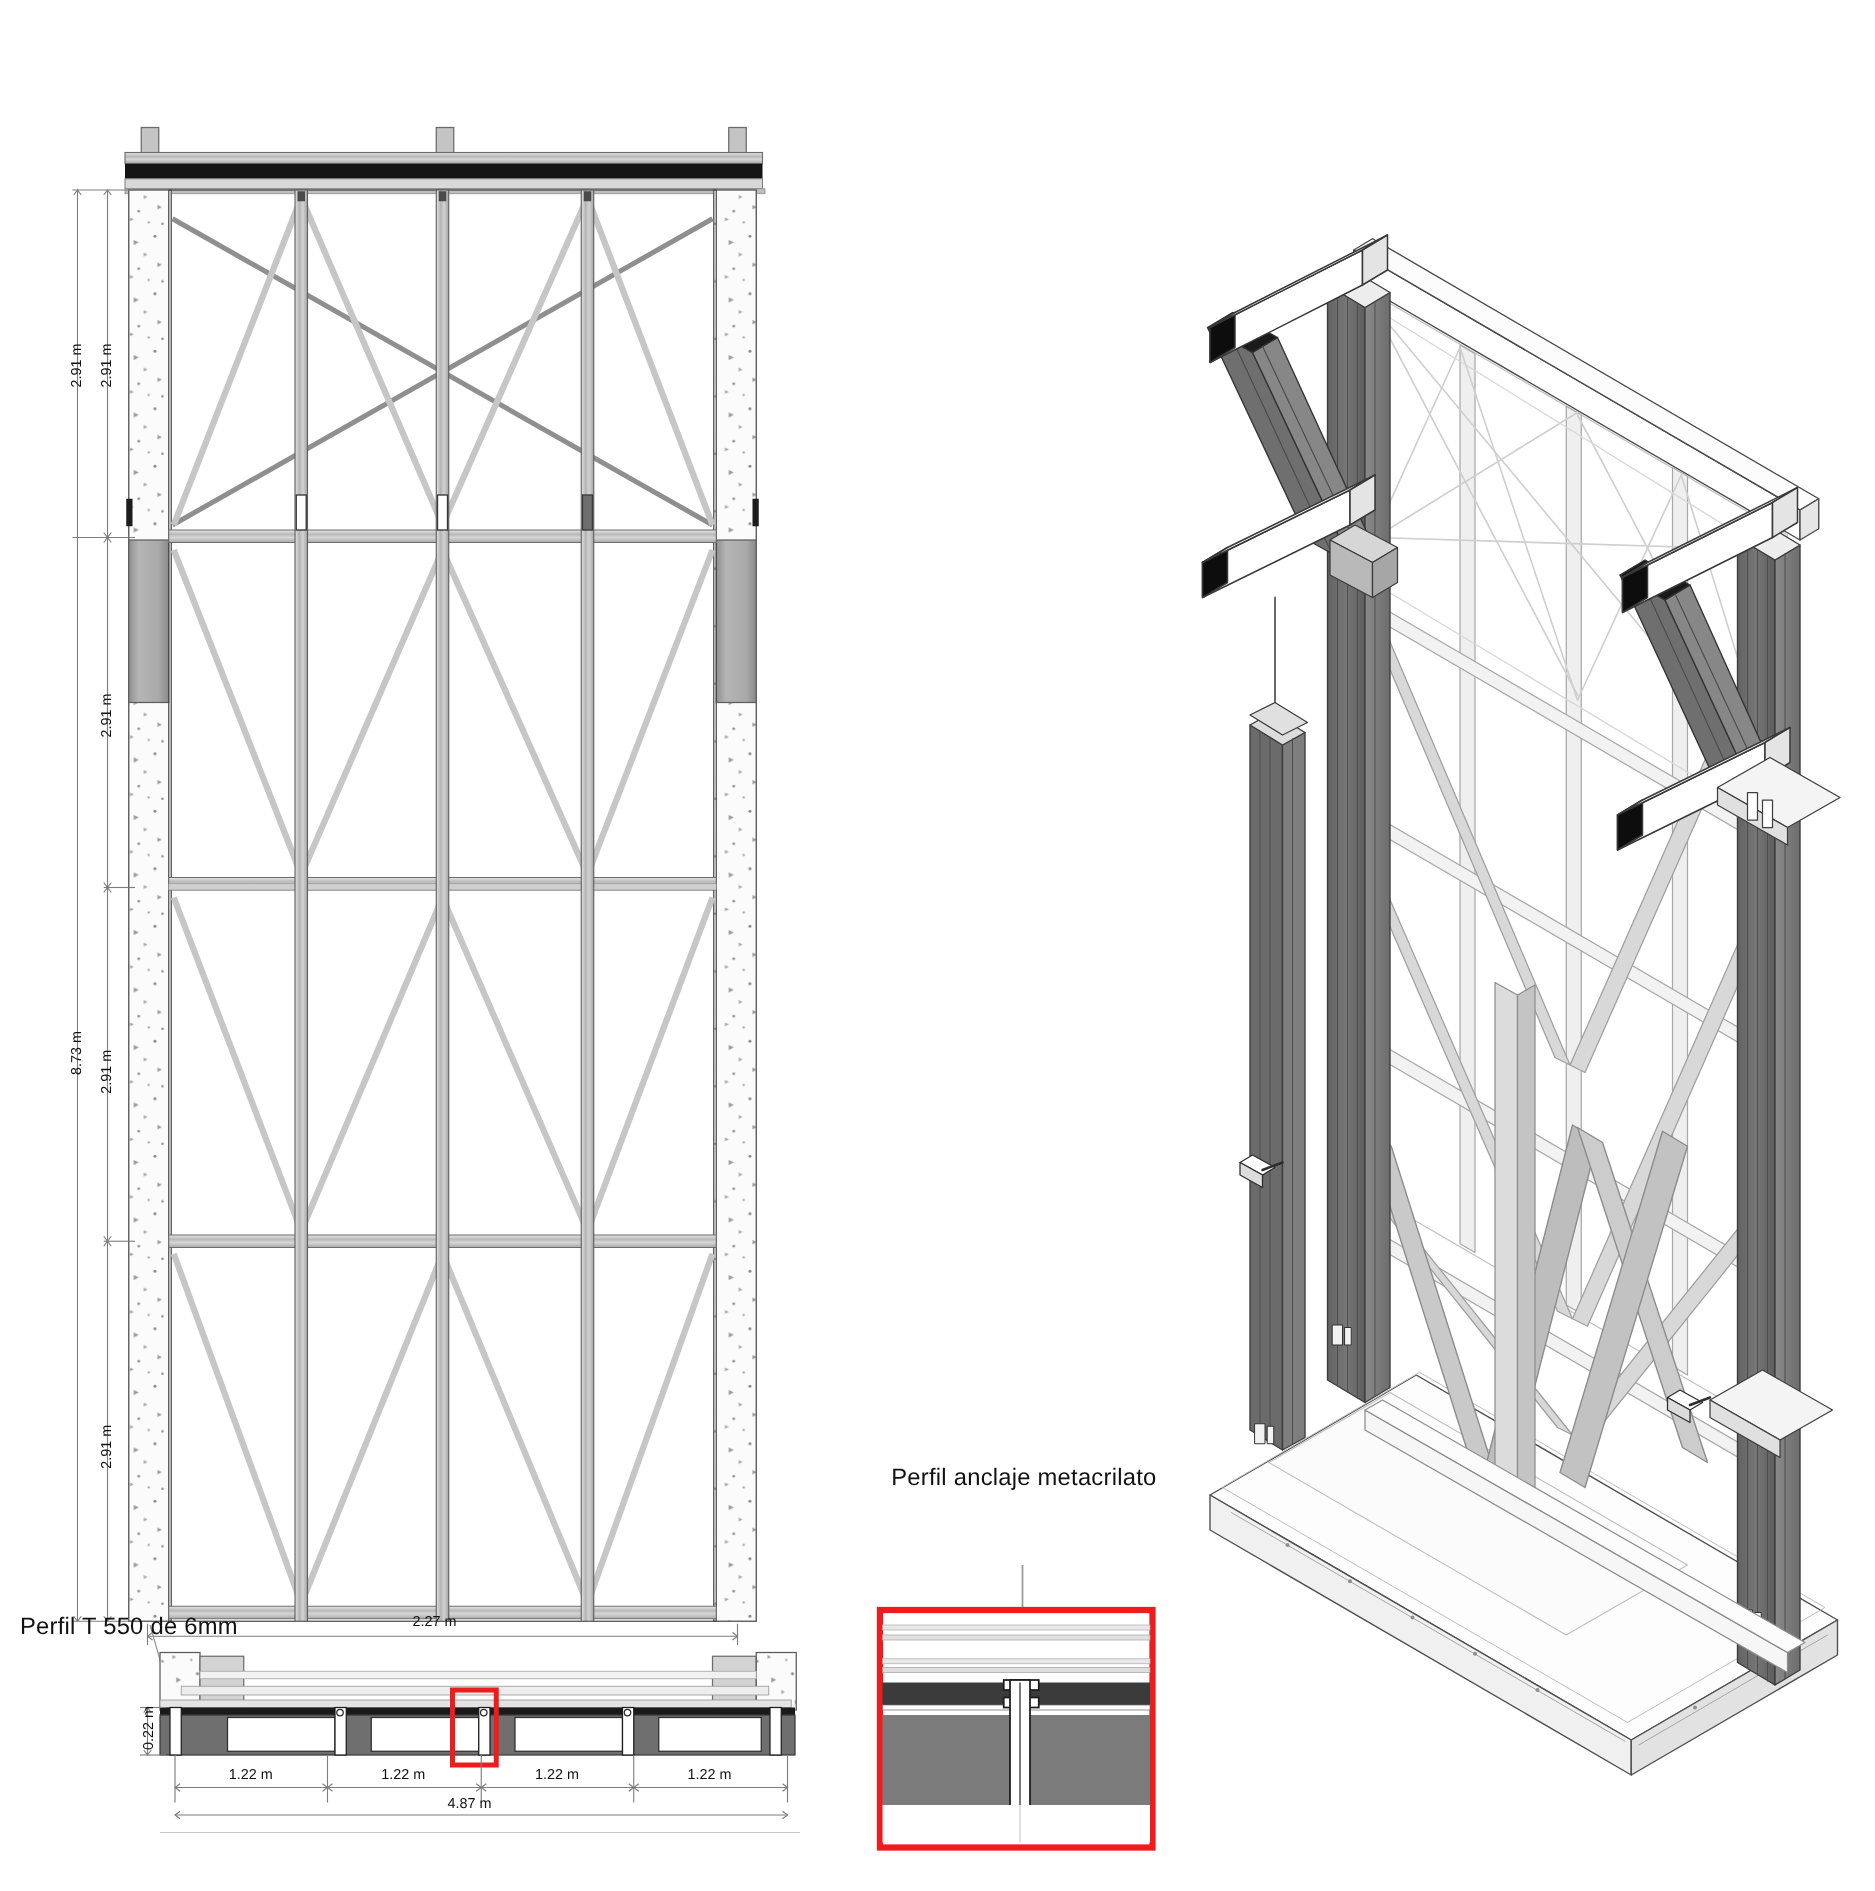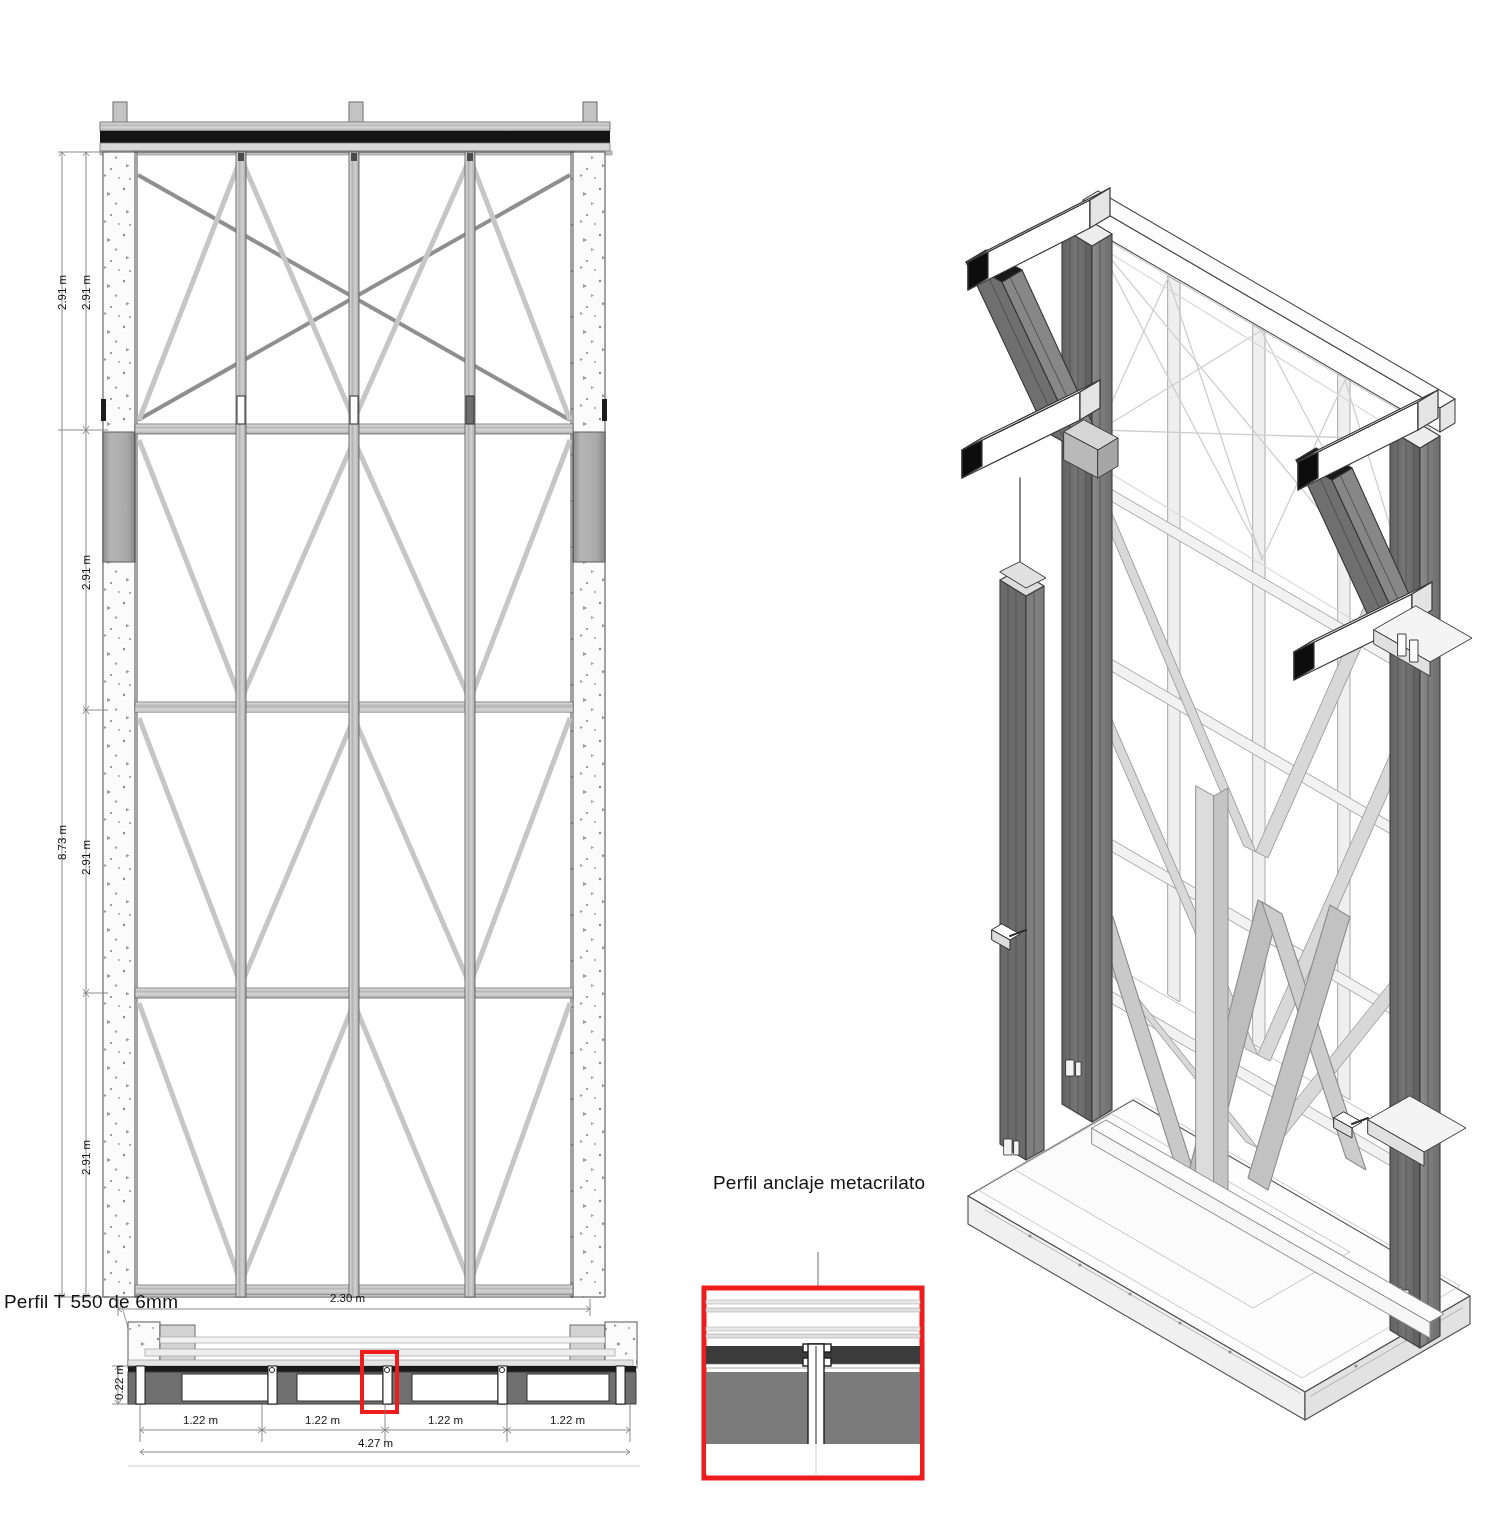--- a/index.html
+++ b/index.html
@@ -471,37 +471,37 @@
       <polygon points="1334,1118 1352,1128 1352,1138 1334,1128" fill="#dcdcdc" stroke="#2e2e2e" stroke-width="1"></polygon>
       <line x1="1352" y1="1124" x2="1368" y2="1118" stroke="#2e2e2e" stroke-width="2"></line>
     </g>
 
     <polygon points="1092,1128 1430,1322 1430,1338 1092,1144" fill="#f6f6f6" stroke="#8d8d8d" stroke-width="1"></polygon>
     <polygon points="1092,1128 1106,1120 1444,1314 1430,1322" fill="#fcfcfc" stroke="#8d8d8d" stroke-width="1"></polygon>
   </g>
 
 </svg>
 
-  <div class="lbl title-lbl" style="left:4px;top:1291px;">Perfil T 550 de 6mm</div>
+  <div class="lbl title-lbl" style="left:16px;top:1291px;">Perfil T 550 de 6mm</div>
 
   <div class="lbl title-lbl" style="left:713px;top:1172px;">Perfil anclaje metacrilato</div>
 
   <div class="lbl dim-lbl dim-v" style="left:56px;top:860px;transform:rotate(-90deg);">8.73 m</div>
 
   <div class="lbl dim-lbl dim-v" style="left:56px;top:310px;transform:rotate(-90deg);">2.91 m</div>
 
   <div class="lbl dim-lbl dim-v" style="left:80px;top:310px;transform:rotate(-90deg);">2.91 m</div>
   <div class="lbl dim-lbl dim-v" style="left:80px;top:590px;transform:rotate(-90deg);">2.91 m</div>
   <div class="lbl dim-lbl dim-v" style="left:80px;top:875px;transform:rotate(-90deg);">2.91 m</div>
   <div class="lbl dim-lbl dim-v" style="left:80px;top:1175px;transform:rotate(-90deg);">2.91 m</div>
 
-  <div class="lbl dim-lbl" style="left:330px;top:1292px;">2.30 m</div>
+  <div class="lbl dim-lbl" style="left:330px;top:1292px;">2.27 m</div>
 
   <div class="lbl dim-lbl dim-v" style="left:113px;top:1400px;transform:rotate(-90deg);">0.22 m</div>
 
   <div class="lbl dim-lbl" style="left:183px;top:1414px;">1.22 m</div>
   <div class="lbl dim-lbl" style="left:305px;top:1414px;">1.22 m</div>
   <div class="lbl dim-lbl" style="left:428px;top:1414px;">1.22 m</div>
   <div class="lbl dim-lbl" style="left:550px;top:1414px;">1.22 m</div>
 
-  <div class="lbl dim-lbl" style="left:358px;top:1437px;">4.27 m</div>
+  <div class="lbl dim-lbl" style="left:358px;top:1437px;">4.87 m</div>
 
 </div>
 
 </body></html>

